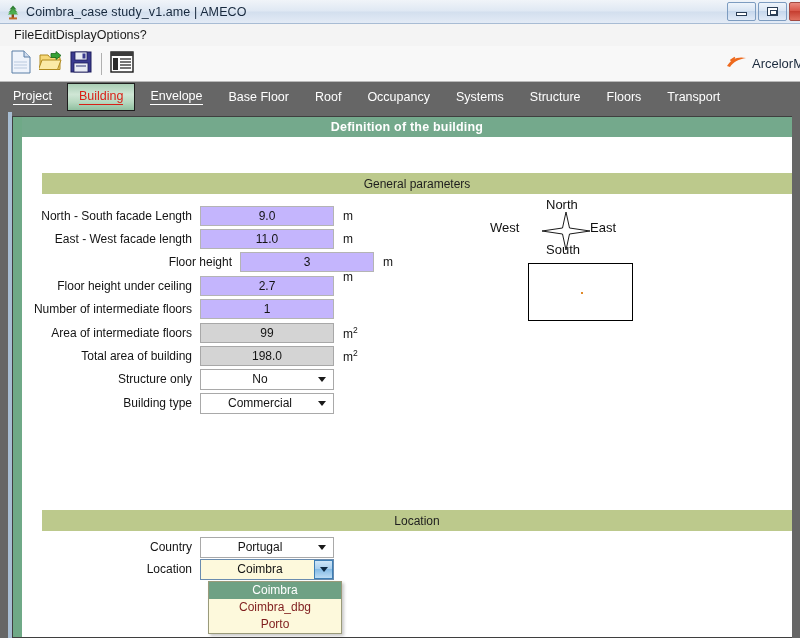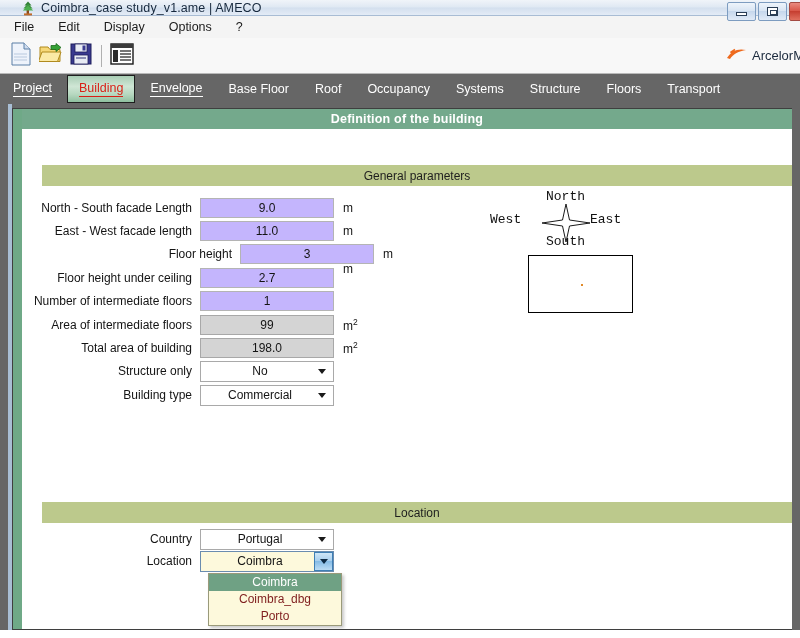--- a/index.html
+++ b/index.html
@@ -7,24 +7,24 @@
     width: 800px; height: 638px;
     overflow: hidden;
     font-family: "Liberation Sans", sans-serif;
     background: #ffffff;
   }
   #app { position: relative; width: 800px; height: 638px; overflow: hidden; }
 
   
   .titlebar {
     position: relative;
-    height: 16px;
+    height: 24px;
     background: linear-gradient(to bottom, #f0f4f9 0%, #dfe8f3 48%, #d3dfee 52%, #e3ebf6 100%);
     border-bottom: 1px solid #a8bcd4;
-    display: flex; align-items: center; padding-left: 15px;
+    display: flex; align-items: center;
   }
   .tb-icon {
     width: 16px; height: 16px; margin-left: 5px; margin-right: 5px;
     position: relative; flex: none;
   }
   .tb-title {
     font-size: 12.5px; color: #16283d; letter-spacing: .1px;
     white-space: nowrap;
   }
   .winbtns {
@@ -46,21 +46,21 @@
   }
   .gl-min { width: 11px; height: 4px; border: 1px solid #2a3d55; background: #fff; margin-top:5px;}
   .gl-max { width: 11px; height: 9px; border: 1px solid #2a3d55; background: #fff; position: relative;}
   .gl-max::before { content:""; position:absolute; left:2px; top:2px; width:5px; height:3px; border:1px solid #2a3d55;}
 
   
   .menubar {
     height: 22px;
     background: #f4f4f4;
     display: flex; align-items: center;
-    padding-left: 14px; gap: 24px;
+    padding-left: 14px; 
   }
   .menu-item { font-size: 12.5px; color: #1a1a1a; cursor: default; }
 
   
   .toolbar {
     height: 36px;
     background: #f8f8f8;
     border-bottom: 1px solid #b9b9b9;
     display: flex; align-items: center;
     padding-left: 6px;
@@ -211,21 +211,21 @@
   }
   .dropitem {
     height: 17px; line-height: 17px;
     font-size: 12px; color: #7f1d1d;
     text-align: center;
   }
   .dropitem.selected { background: #6fa184; color: #ffffff; }
 
   
   .compass { position: absolute; }
-  .cmp-label { position: absolute; font-size: 13px; color: #111; white-space: nowrap; font-family: Liberation Mono, monospace; }
+  .cmp-label { position: absolute; font-size: 13px; color: #111; white-space: nowrap; }
   .plan-rect {
     position: absolute;
     border: 1px solid #000000;
     background: #ffffff;
   }
   .plan-dot {
     position: absolute; width: 2px; height: 2px; background: #e08a2a;
   }
 </style>
 </head>

